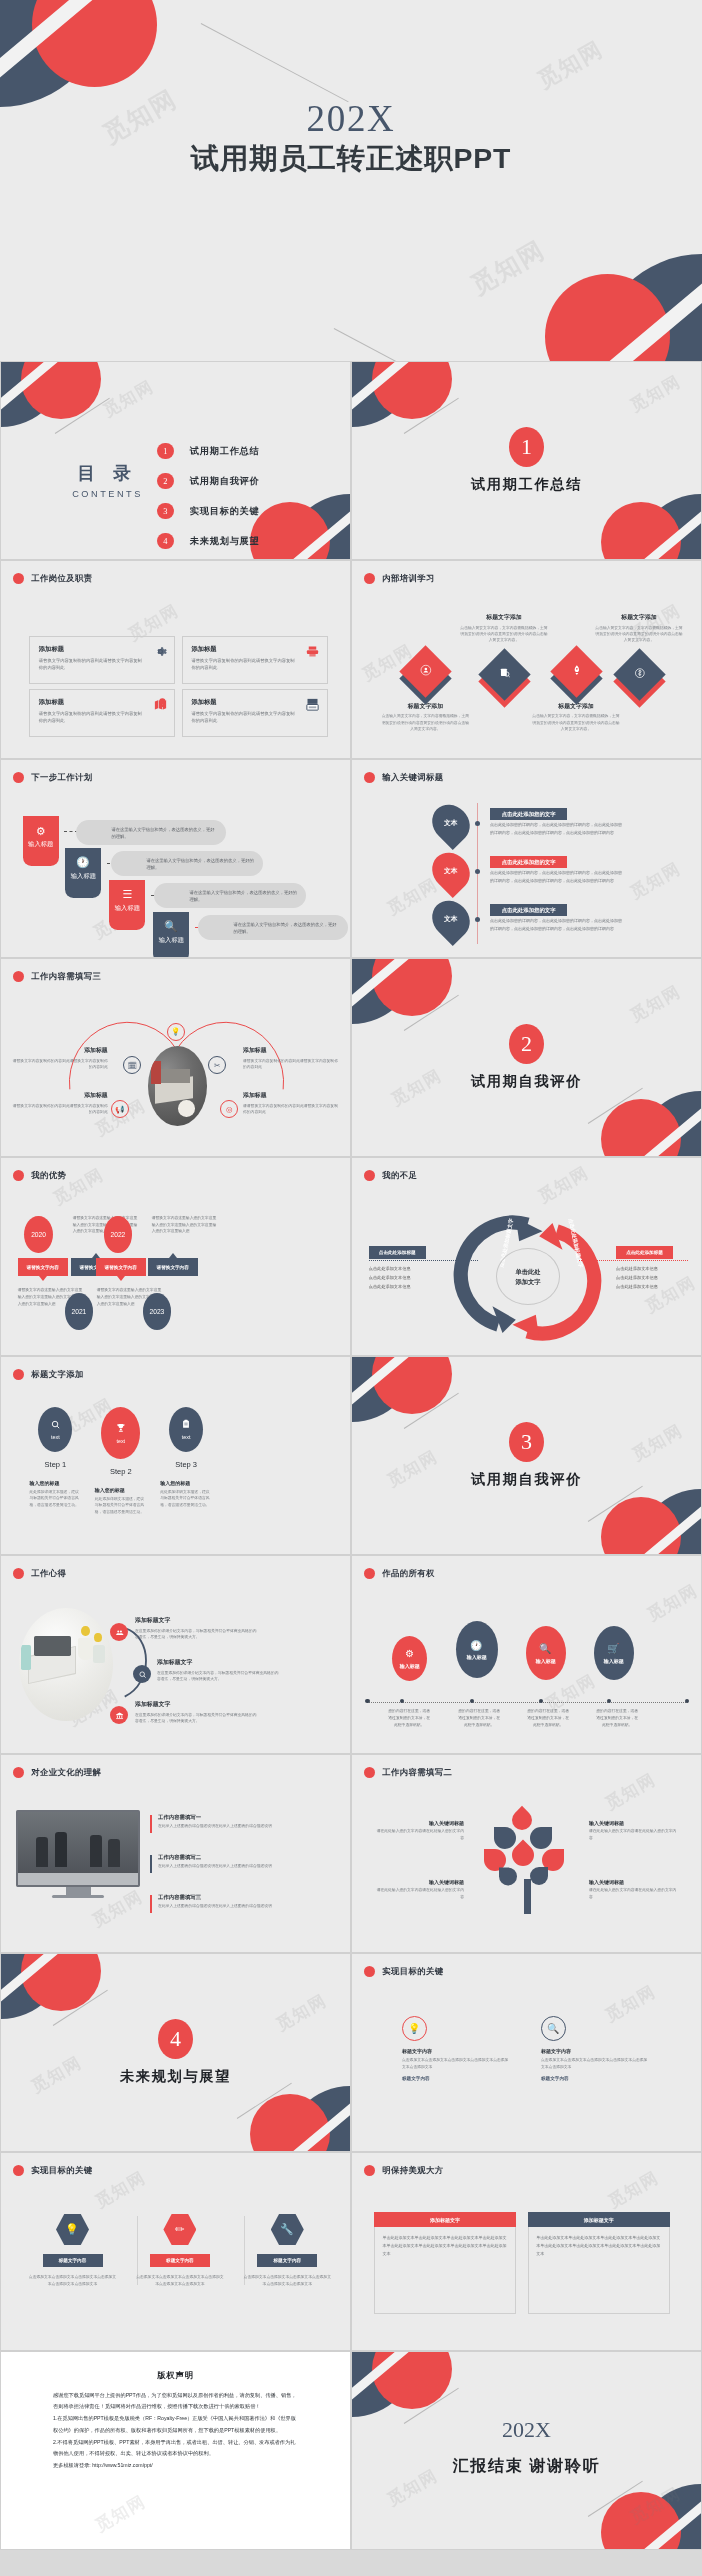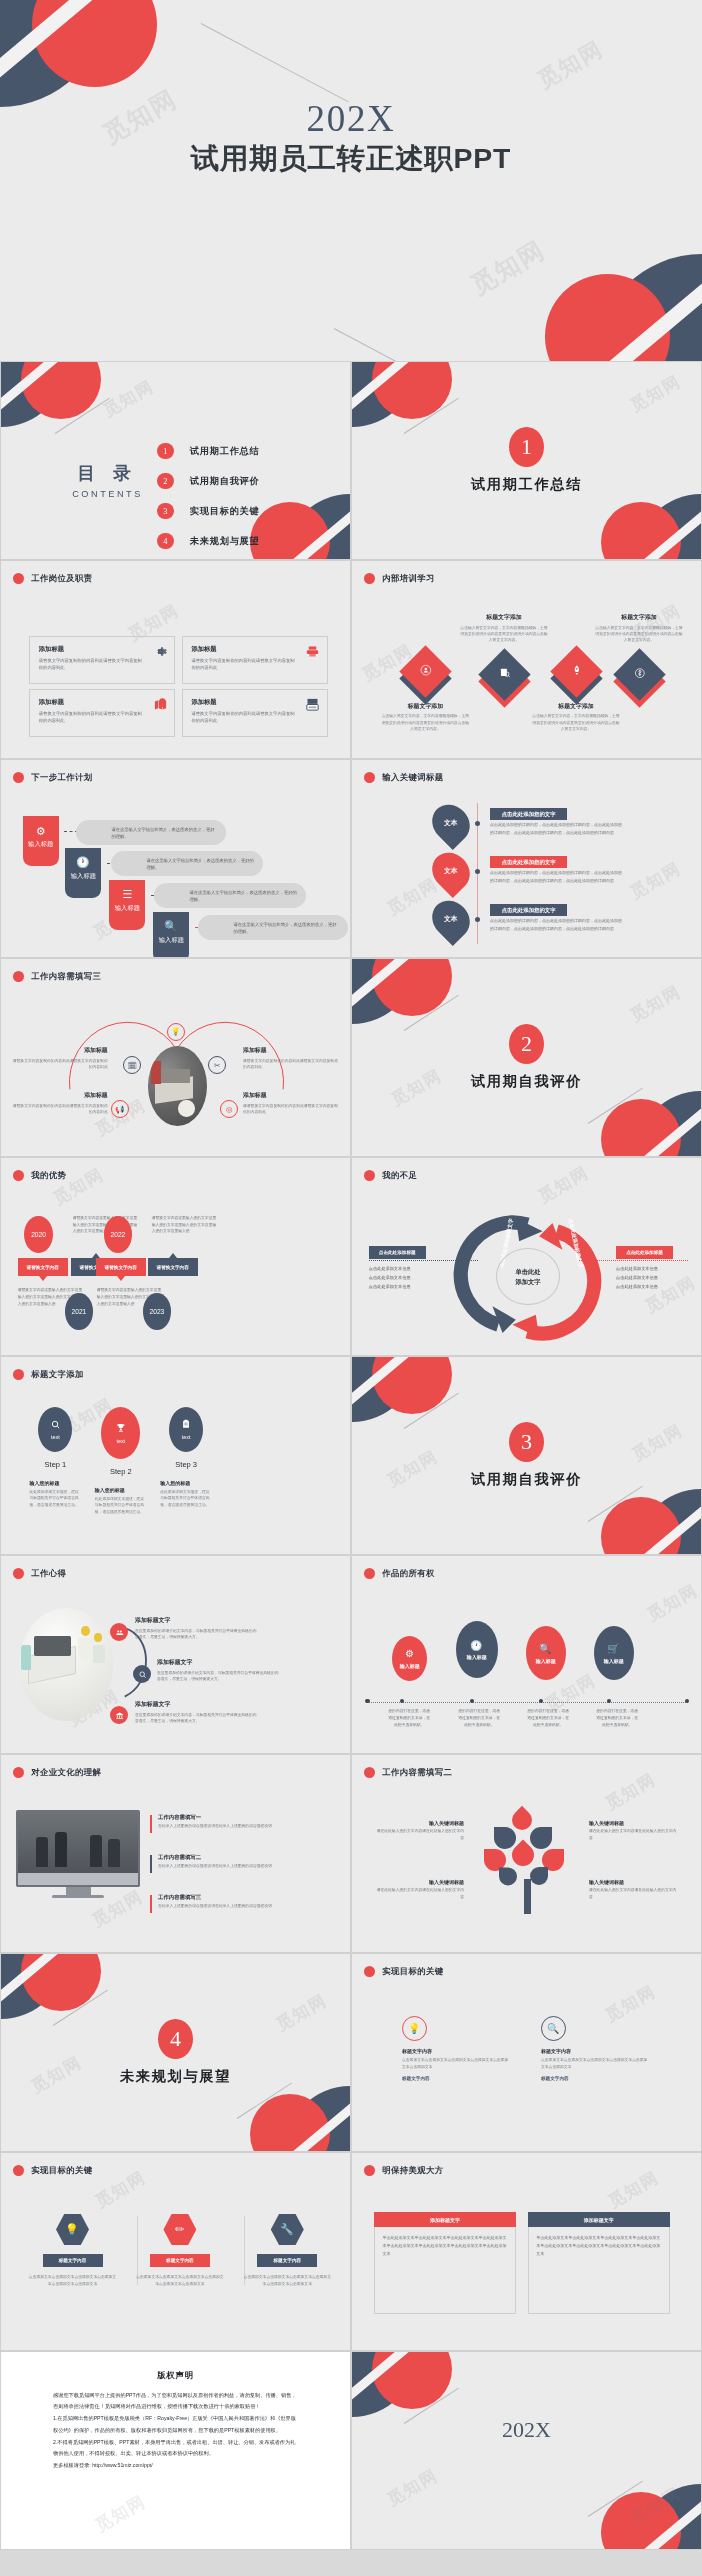--- a/index.html
+++ b/index.html
@@ -1099,18 +1099,19 @@
           <div class="navy"></div>
           <div class="red"></div>
           <div class="stick"></div>
         </div>
       <div class="hairline" style="left:52px; top:71px; width:65px; transform:rotate(-33deg);"></div>
       <div class="hairline" style="left:236px; top:164px; width:65px; transform:rotate(-33deg);"></div>
       <div class="wm" style="left:33px; top:124px;">觅知网</div>
       <div class="wm" style="left:276px; top:142px;">觅知网</div>
       <div class="end-wrap">
         <div class="end-year">202X</div>
+        <div class="end-txt">汇报结束  谢谢聆听</div>
       </div>
     </div>
   </div>
 
 </div>
 
 
 </body></html>

